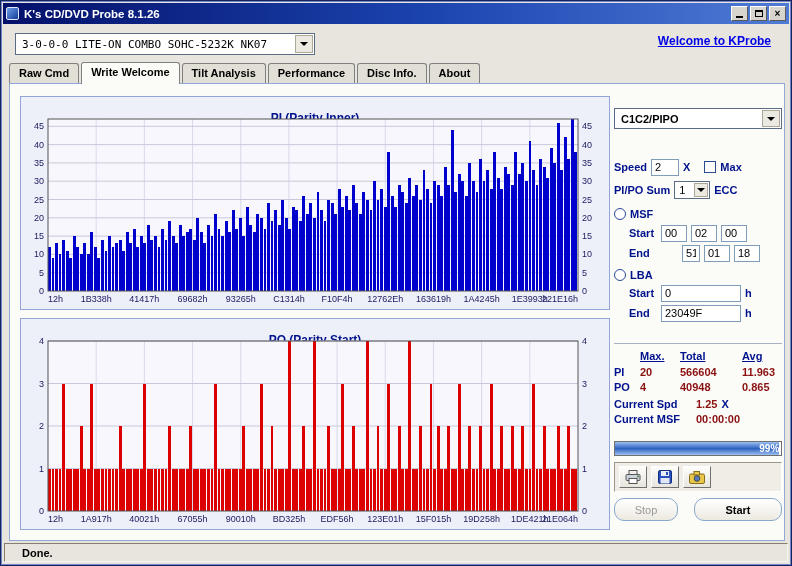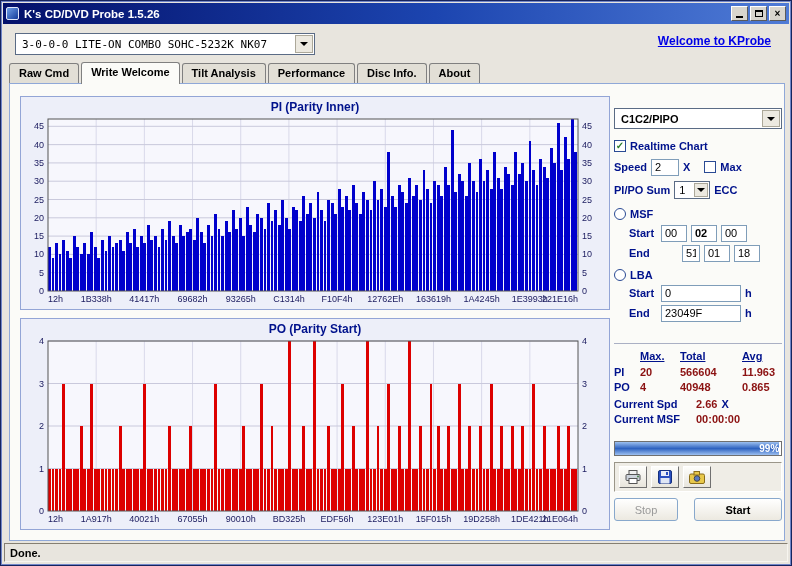--- a/index.html
+++ b/index.html
@@ -22,21 +22,21 @@
   .welcome-link{position:absolute;right:18px;top:10px;color:#0000e6;font-weight:bold;font-size:12px;text-decoration:underline;cursor:pointer}
   
   .tabs{position:absolute;left:8px;top:61px;height:22px;display:flex;z-index:3}
   .tab{height:20px;padding:3px 9px 0;font-size:11px;font-weight:bold;background:#e2dfd6;border:1px solid #808080;border-bottom:none;border-radius:3px 3px 0 0;margin-right:2px;color:#000;cursor:default;margin-top:1px}
   .tab.active{background:#fbfbf8;height:22px;margin-top:0;position:relative}
   
   .content{position:absolute;left:8px;top:82px;width:776px;height:458px;background:#fbfbf8;border:1px solid #8fa8d8}
   .chartbox{position:absolute;left:10px;width:590px;background:#edeff9;border:1px solid #93a5d6}
   #chartbox-pi{top:12px;height:214px}
   #chartbox-po{top:234px;height:212px}
-  .chart-title{text-align:center;color:#00128c;font-weight:bold;font-size:12px;padding-top:3px;height:17px}
+  .chart-title{text-align:center;color:#00128c;font-weight:bold;font-size:12px;padding-top:14px;height:17px}
   .chart-svg{display:block;margin:0 auto}
   svg text{font-family:"Liberation Sans",sans-serif}
   
   .controls{position:absolute;left:604px;top:0;width:168px;height:100%;font-size:11px}
   .crow{position:absolute;left:0;width:168px;height:18px;display:flex;align-items:center;gap:4px;white-space:nowrap}
   .nl{color:#00128c;font-weight:bold;font-size:11px}
   .mv{color:#8b1111;font-weight:bold;font-size:11px}
   .c-combo{position:absolute;top:24px;left:0;width:168px;height:21px;background:#fff;border:1px solid #5a6b85;display:flex;align-items:center;padding-left:6px;font-weight:bold;font-size:11px;color:#000}
   .mini-combo{width:36px;height:18px;background:#fff;border:1px solid #5a6b85;display:flex;align-items:center;padding-left:4px;position:relative;font-size:11px}
   .mini-combo .combo-arrow{width:14px}
@@ -50,35 +50,35 @@
   .hdr{text-decoration:underline}
   .col-l{width:22px;flex:none}
   .col-m{width:36px;flex:none}
   .col-t{width:58px;flex:none}
   .cur-l{width:78px;flex:none}
   .progress{position:absolute;top:357px;left:0;width:168px;height:15px;border:1px solid #6f6f6f;background:#fff}
   .progress-fill{height:100%;background:linear-gradient(180deg,#9cc0f0,#2e62c0 50%,#9cc0f0);display:flex;align-items:center;justify-content:flex-end;color:#fff;font-weight:bold;font-size:10px}
   .icon-group{position:absolute;top:378px;left:0;width:168px;height:30px;border:1px solid;border-color:#9a9689 #fff #fff #9a9689;background:#efede6;display:flex;align-items:center;padding-left:4px;gap:4px}
   .icon-btn{width:28px;height:22px;background:linear-gradient(#fdfdfb,#e8e5dc);border:1px solid;border-color:#fff #707070 #707070 #fff;display:flex;align-items:center;justify-content:center;cursor:default}
   .action-row{position:absolute;top:414px;left:0;width:168px;display:flex;justify-content:space-between}
-  .btn{height:23px;border:1px solid #88a8cc;border-radius:3px;background:linear-gradient(#ffffff,#ece9e0);font-size:11px;font-family:"Liberation Sans",sans-serif;cursor:default}
+  .btn{height:23px;border:1px solid #88a8cc;border-radius:10px;background:linear-gradient(#ffffff,#ece9e0);font-size:11px;font-family:"Liberation Sans",sans-serif;cursor:default}
   .btn-stop{width:64px;color:#9a9a9a}
   .btn-start{width:88px;color:#000;font-weight:bold}
   
   .statusbar{position:absolute;left:2px;right:2px;bottom:2px;height:21px;background:#e8e5de;display:flex;align-items:center;padding:1px}
-  .statusbar-inner{flex:1;height:19px;border:1px solid;border-color:#857f72 #f7f5ef #f7f5ef #857f72;display:flex;align-items:center;padding-left:5px;font-size:11px;font-weight:bold;color:#000}
+  .statusbar-inner{flex:1;height:19px;border:1px solid;border-color:#857f72 #f7f5ef #f7f5ef #857f72;display:flex;align-items:center;padding-left:17px;font-size:11px;font-weight:bold;color:#000}
 </style>
 </head>
 <body>
 
 <div class="window">
 
   <div class="titlebar">
     <span class="app-icon"></span>
-    <span class="title-text">K's CD/DVD Probe 1.5.26</span>
+    <span class="title-text">K's CD/DVD Probe 8.1.26</span>
     <span class="tb-btn">
         <span class="glyph-min"></span>
       </span>
     <span class="tb-btn">
         <span class="glyph-max"></span>
       </span>
     <span class="tb-btn">
         <span class="glyph-close">×</span>
       </span>
   </div>
@@ -509,24 +509,20 @@
 
     <div class="controls">
 
       <div class="c-combo">
         <span style="flex:1">C1C2/PIPO</span>
         <span class="combo-arrow">
             <span class="arrow-down"></span>
           </span>
       </div>
 
-      <div class="crow" style="top:53px">
-        <span class="checkbox checked"></span>
-        <span class="nl">Realtime Chart</span>
-      </div>
 
       <div class="crow" style="top:74px">
         <span class="nl">Speed</span>
         <input class="field" style="width: 28px;" value="2">
         <span class="nl">X</span>
         <span class="checkbox" style="margin-left:10px"></span>
         <span class="nl">Max</span>
       </div>
 
       <div class="crow" style="top:97px">
@@ -540,21 +536,21 @@
         <span class="nl">ECC</span>
       </div>
 
       <div class="crow" style="top:121px">
         <span class="radio"></span>
         <span class="nl">MSF</span>
       </div>
       <div class="crow indent" style="top:140px">
         <span class="nl" style="width:28px">Start</span>
         <input class="field" style="width: 26px;" value="00">
-        <input class="field" style="width: 26px; font-weight: bold;" value="02">
+        <input class="field" style="width: 26px;" value="02">
         <input class="field" style="width: 26px;" value="00">
       </div>
       <div class="crow indent" style="top:160px">
         <span class="nl" style="width:28px">End</span>
         <input class="field" style="width: 18px; margin-left: 21px;" value="510">
         <input class="field" style="width: 26px;" value="01">
         <input class="field" style="width: 26px;" value="18">
       </div>
 
       <div class="crow" style="top:182px">
@@ -589,21 +585,21 @@
       </div>
       <div class="crow" style="top:294px">
         <span class="nl col-l">PO</span>
         <span class="mv col-m">4</span>
         <span class="mv col-t">40948</span>
         <span class="mv">0.865</span>
       </div>
 
       <div class="crow" style="top:311px">
         <span class="nl cur-l">Current Spd</span>
-        <span class="mv">2.66</span>
+        <span class="mv">1.25</span>
         <span class="nl">X</span>
       </div>
       <div class="crow" style="top:326px">
         <span class="nl cur-l">Current MSF</span>
         <span class="mv">00:00:00</span>
       </div>
       <div class="crow" style="top:352px">
         <span class="nl cur-l">Current LBA</span>
         <span class="mv">230492h</span>
       </div>

